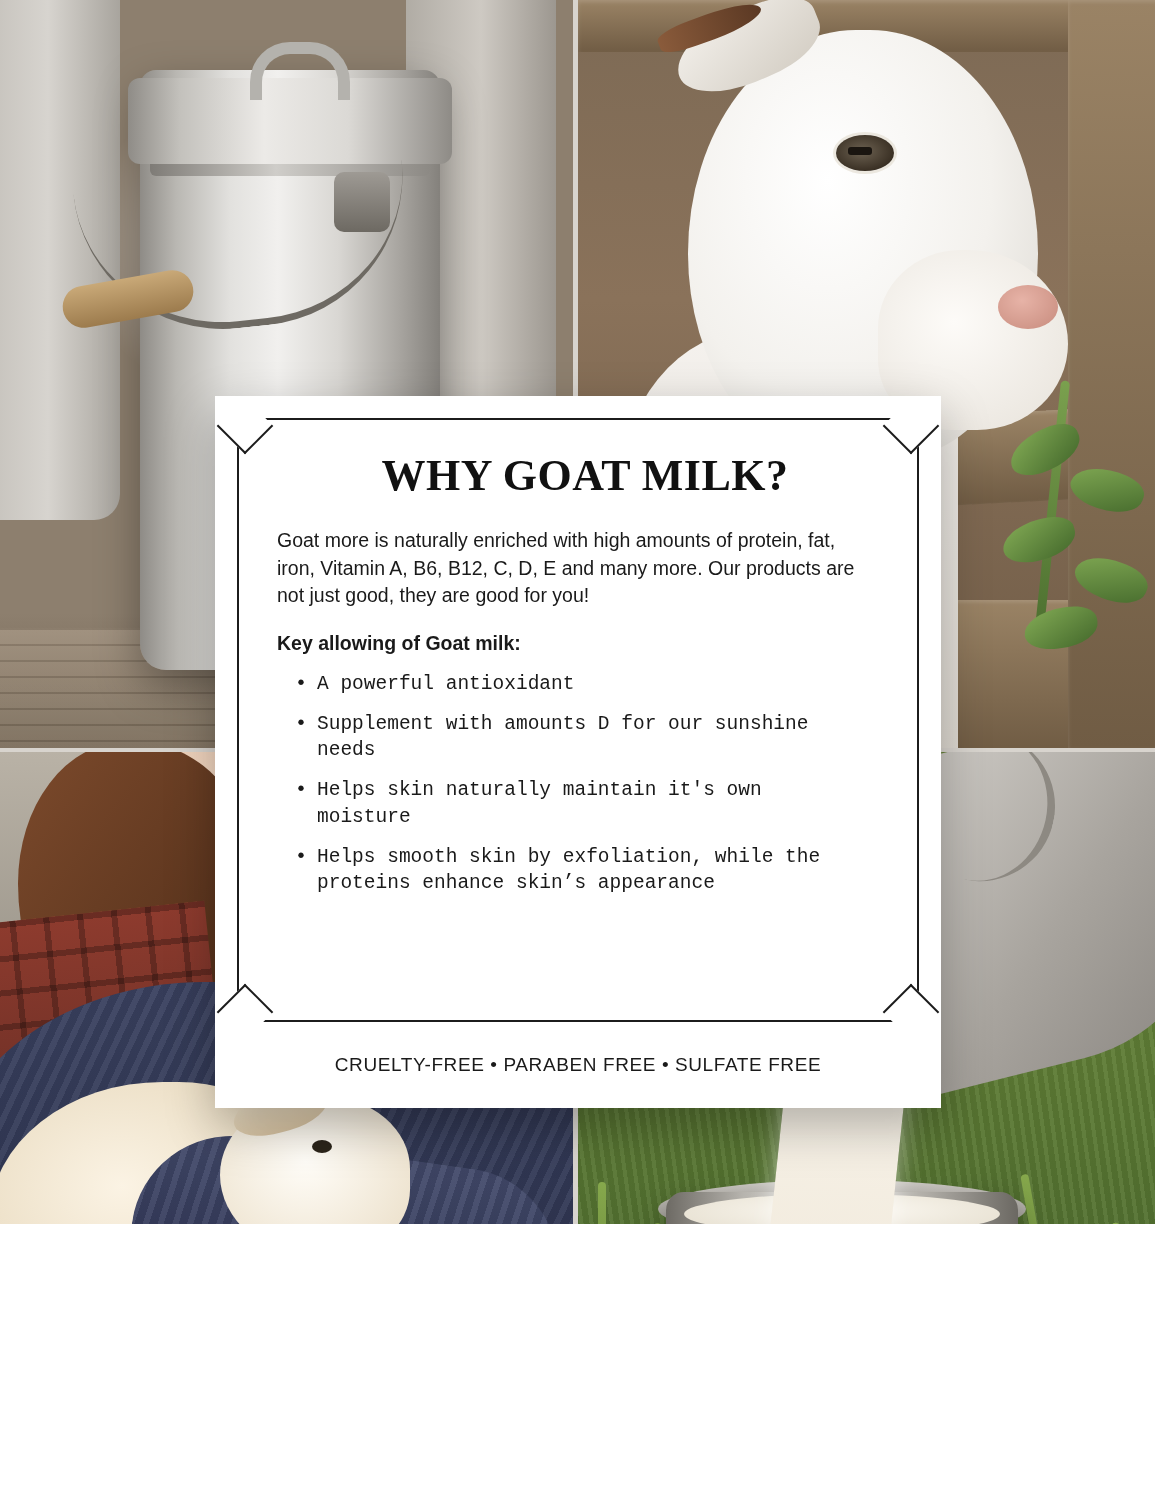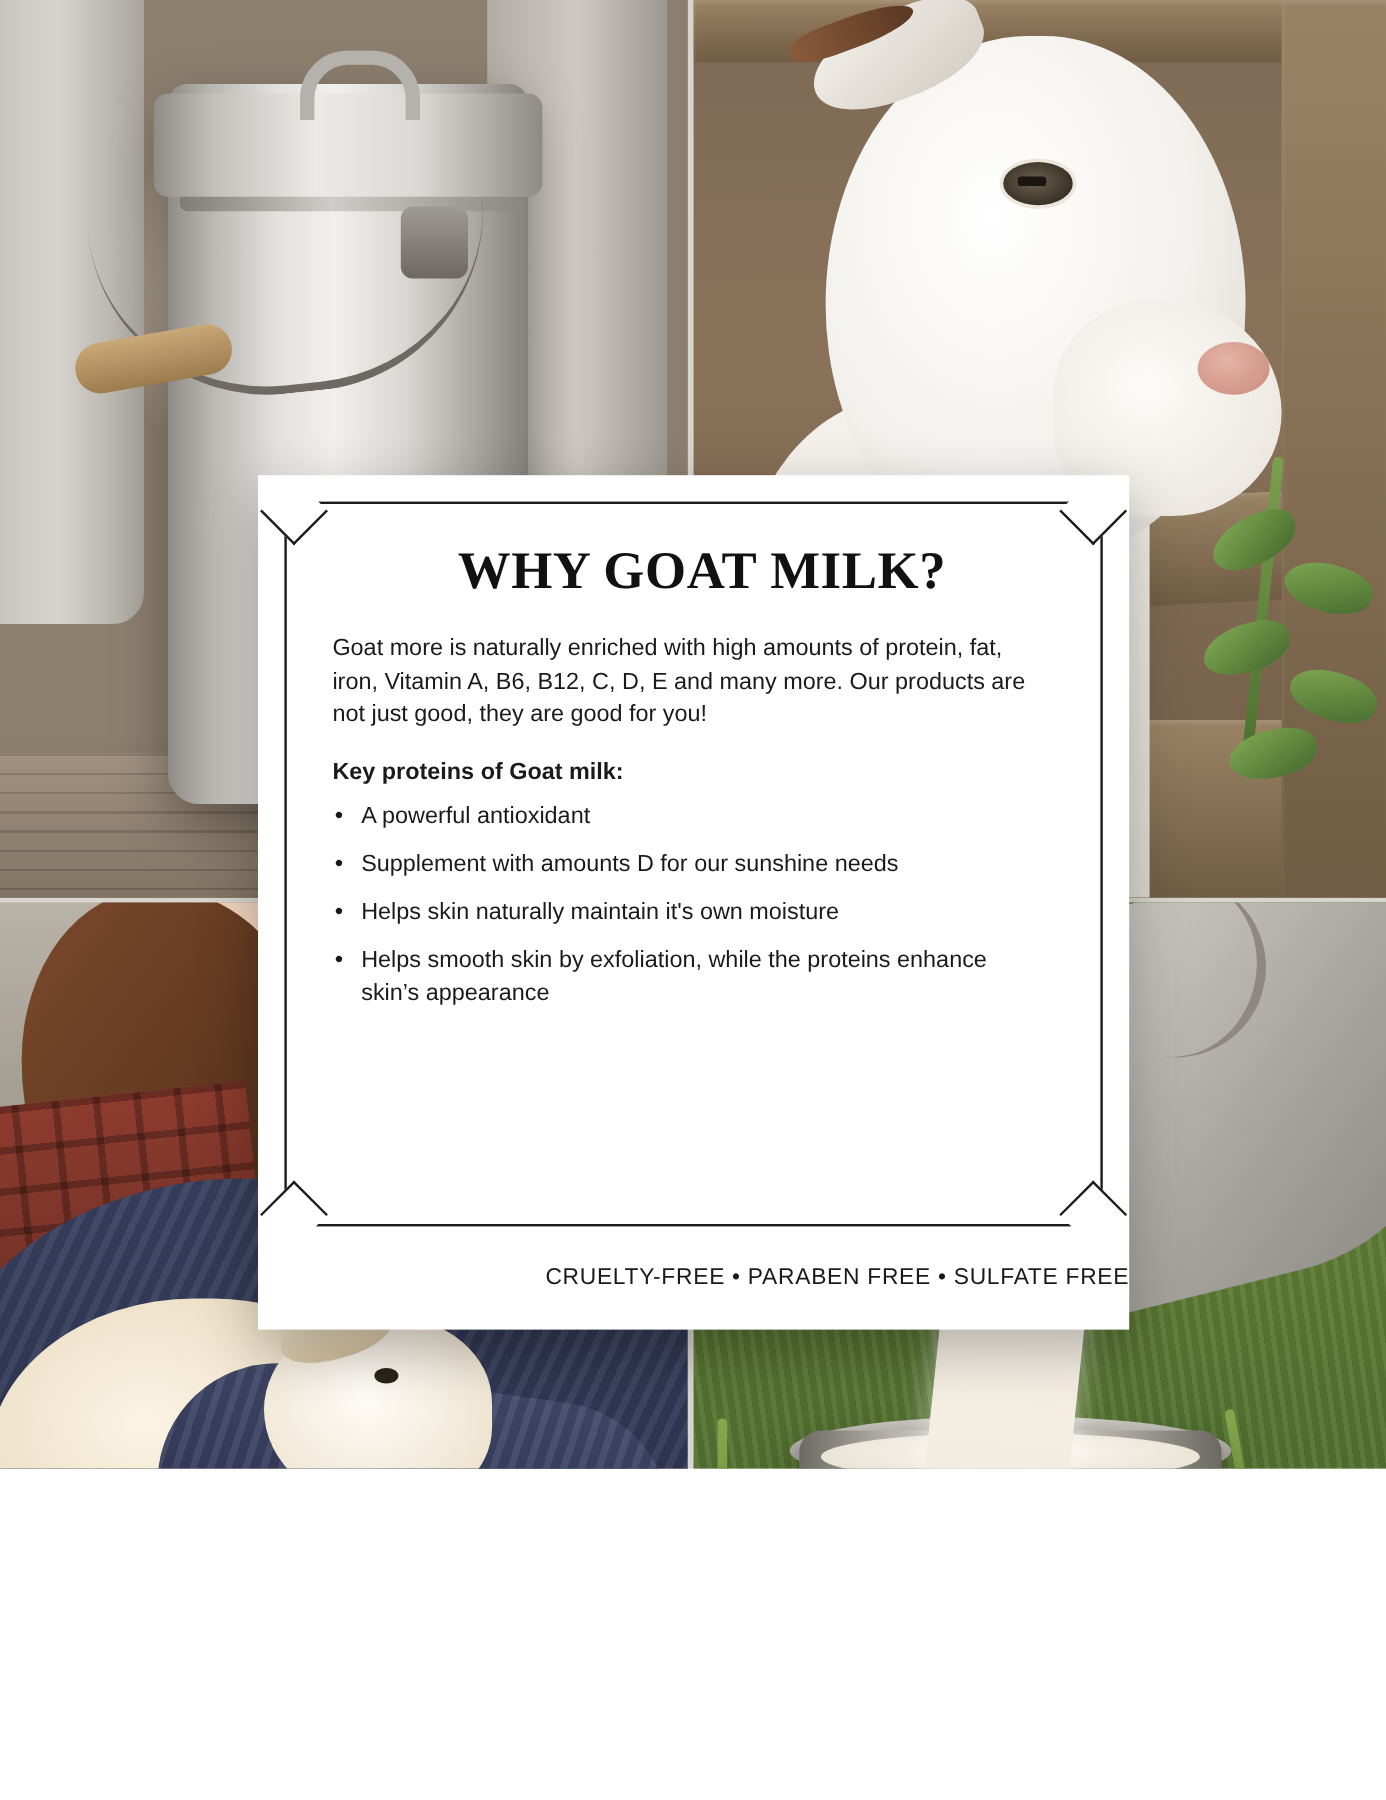--- a/index.html
+++ b/index.html
@@ -368,42 +368,43 @@
     margin: 0 0 22px 0;
     max-width: 600px;
   }
   .card-subhead {
     font-size: 19.5px;
     font-weight: bold;
     margin: 0 0 12px 0;
   }
   .bullets {
     list-style: none;
-    margin: 0;
+    margin: 16px;
     padding: 0;
+    font-family: Liberation Mono, monospace;
   }
   .bullets li {
     position: relative;
     font-size: 19.5px;
     line-height: 1.34;
     padding-left: 24px;
     margin-bottom: 14px;
     max-width: 540px;
   }
   .bullets li::before {
     content: "\2022";
     position: absolute;
     left: 2px;
     top: 0;
     font-size: 20px;
   }
   .card-footer {
     position: absolute;
     left: 0; right: 0; bottom: 32px;
-    text-align: right;
+    text-align: center;
     font-size: 19px;
     letter-spacing: 0.6px;
     color: #1a1a1a;
   }
 </style>
 </head>
 <body>
 
 <div class="page">
 
@@ -471,21 +472,21 @@
   <div class="card">
     <div class="card-inner-border"></div>
     <div class="corner corner-tl"></div>
     <div class="corner corner-tr"></div>
     <div class="corner corner-bl"></div>
     <div class="corner corner-br"></div>
 
     <div class="card-content">
       <h1 class="card-title">WHY GOAT MILK?</h1>
       <p class="card-para">Goat more is naturally enriched with high amounts of protein, fat, iron, Vitamin A, B6, B12, C, D, E and many more. Our products are not just good, they are good for you!</p>
-      <p class="card-subhead">Key proteins of Goat milk:</p>
+      <p class="card-subhead">Key allowing of Goat milk:</p>
       <ul class="bullets">
         <li>A powerful antioxidant</li>
         <li>Supplement with amounts D for our sunshine needs</li>
         <li>Helps skin naturally maintain it's own moisture</li>
         <li>Helps smooth skin by exfoliation, while the proteins enhance skin’s appearance</li>
       </ul>
     </div>
 
     <div class="card-footer">CRUELTY-FREE • PARABEN FREE • SULFATE FREE</div>
   </div>

